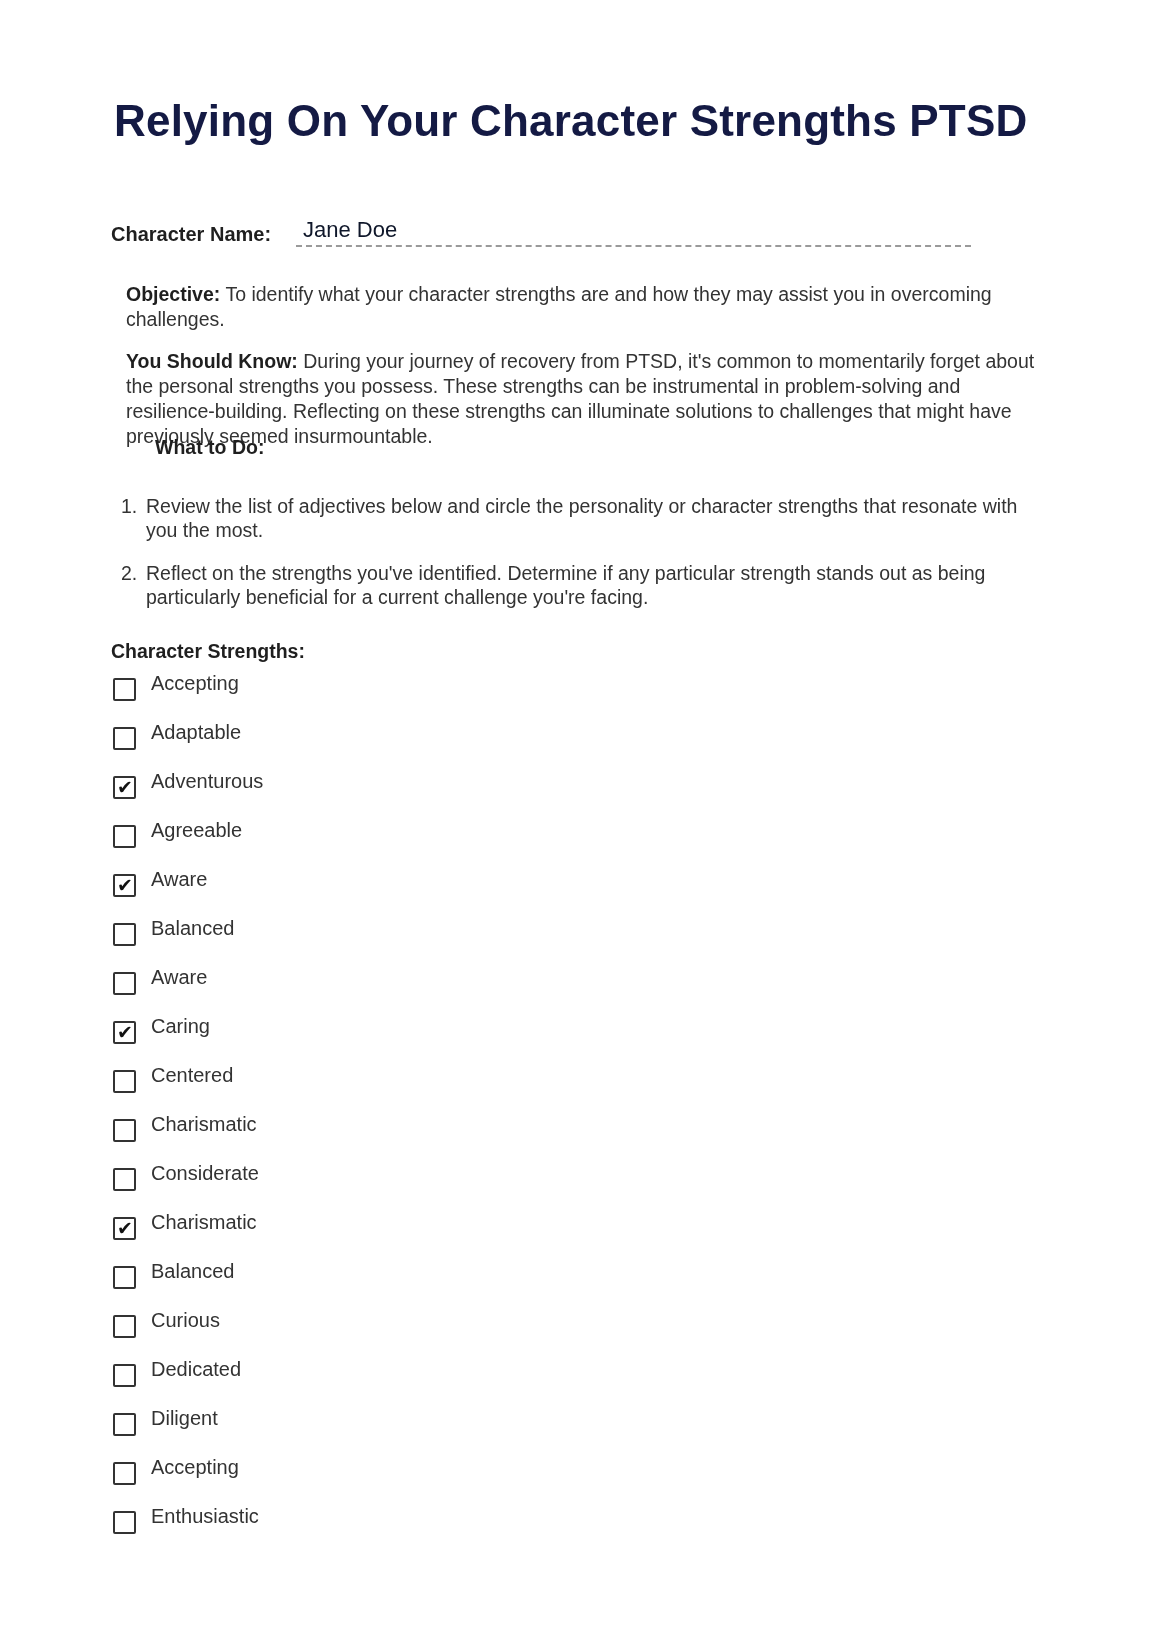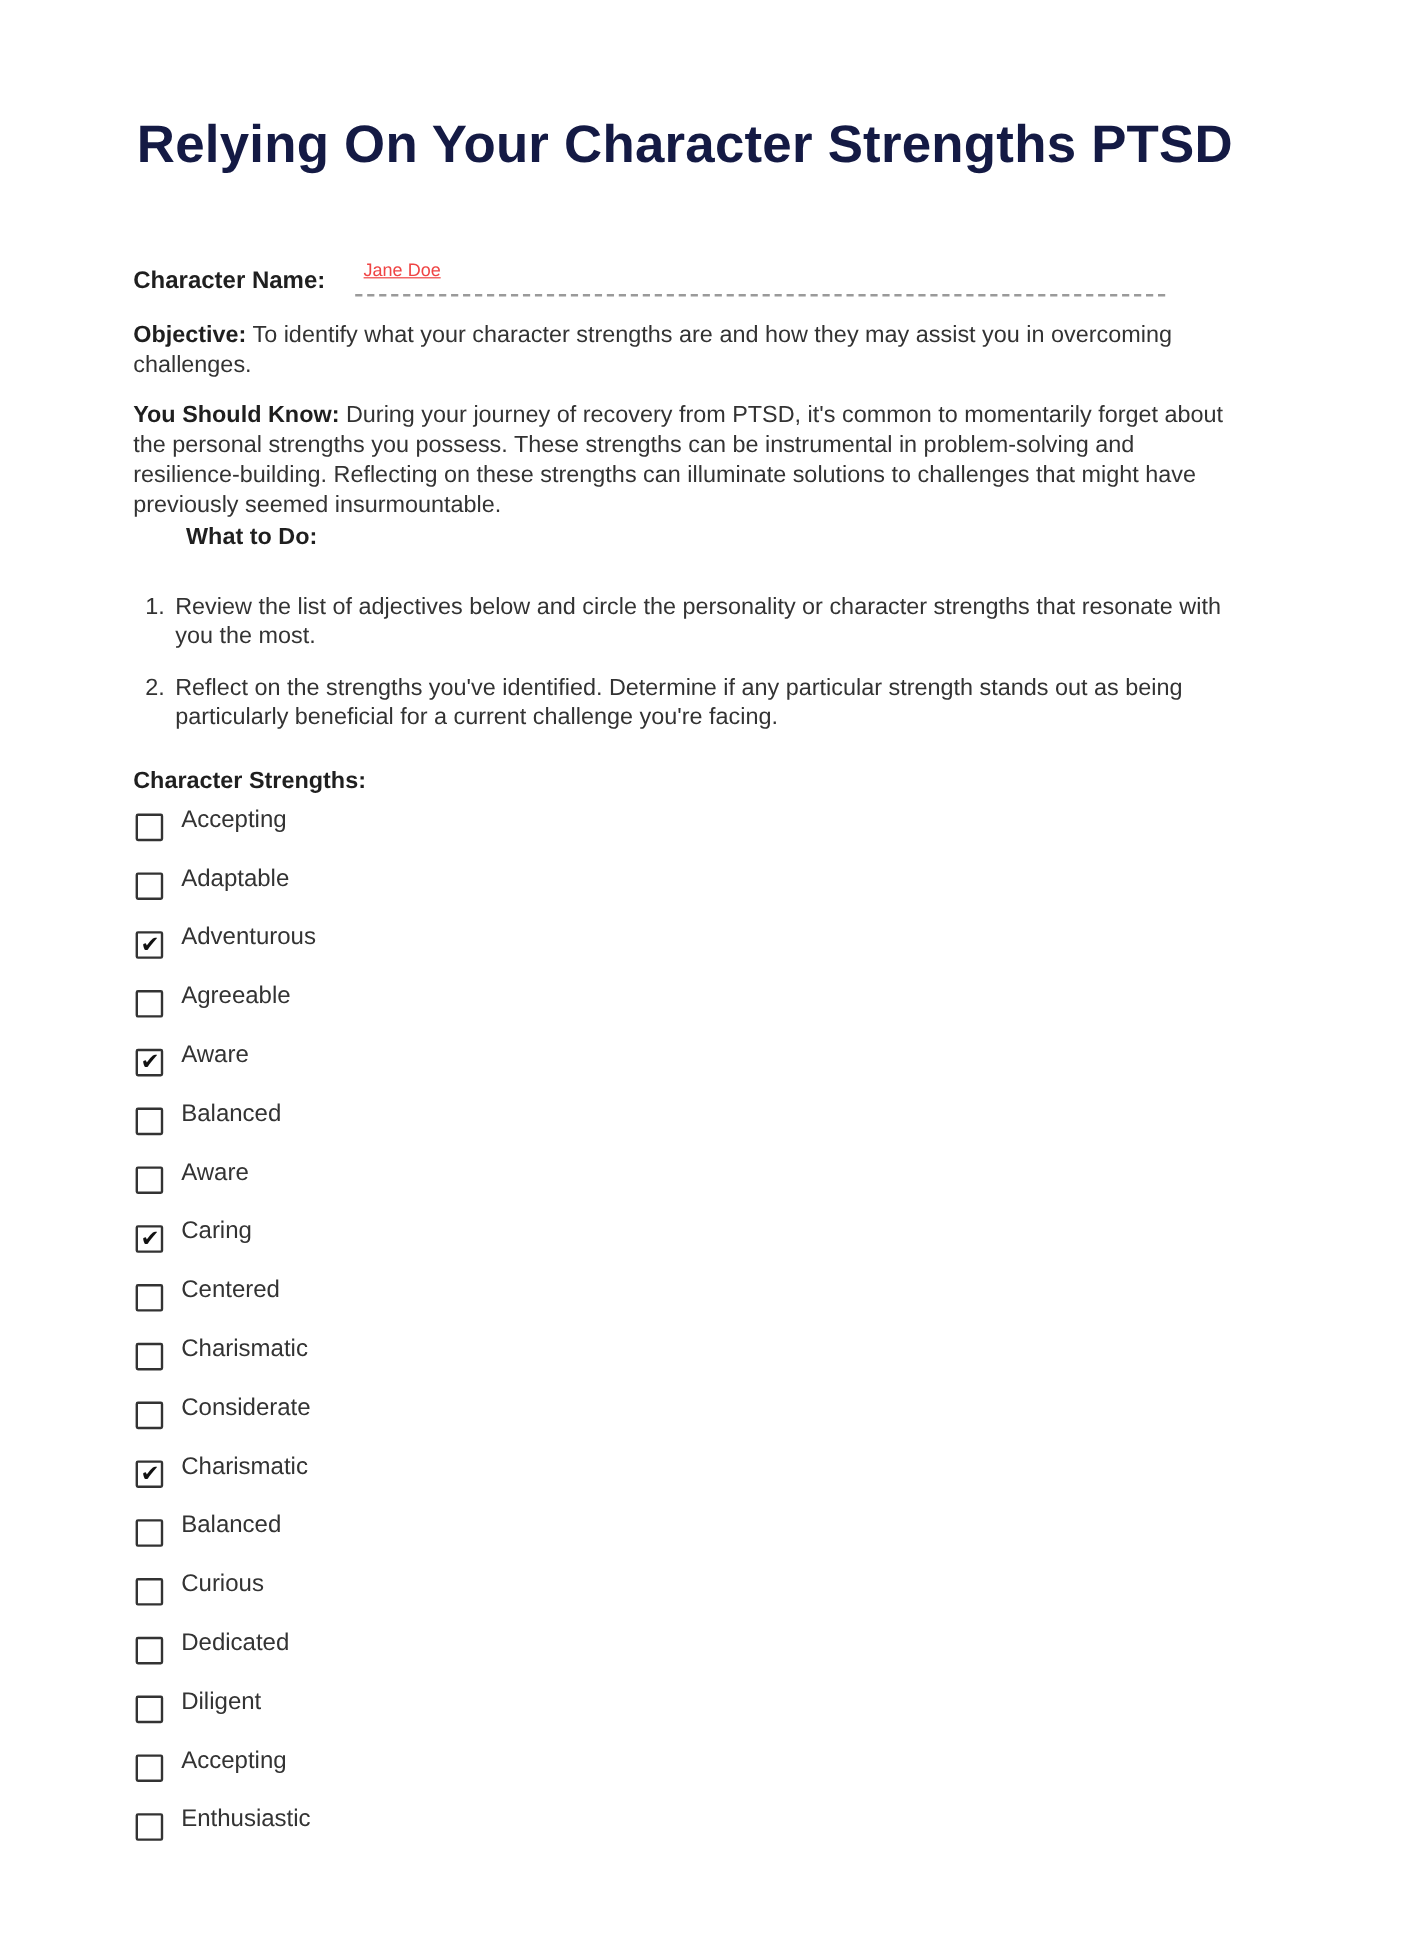--- a/index.html
+++ b/index.html
@@ -52,28 +52,27 @@
       left: 185px;
       top: 0;
       width: 675px;
       height: 30px;
       border-bottom: 2px dashed #9a9a9a;
     }
     .name-value {
       position: absolute;
       left: 7px;
       top: 2px;
-      font-size: 15px;
-      color: #ef4444;
-      text-decoration: underline;
+      font-size: 22px;
+      color: #0f172a;
     }
     .para {
       position: absolute;
       left: 111px;
-      margin: 0;
+      margin: 15px;
       font-size: 19.5px;
       line-height: 25px;
       color: #333;
     }
     .para b { color: #1f1f1f; }
     .objective { top: 267px; width: 900px; }
     .know { top: 334px; width: 920px; }
     .heading {
       position: absolute;
       left: 111px;

